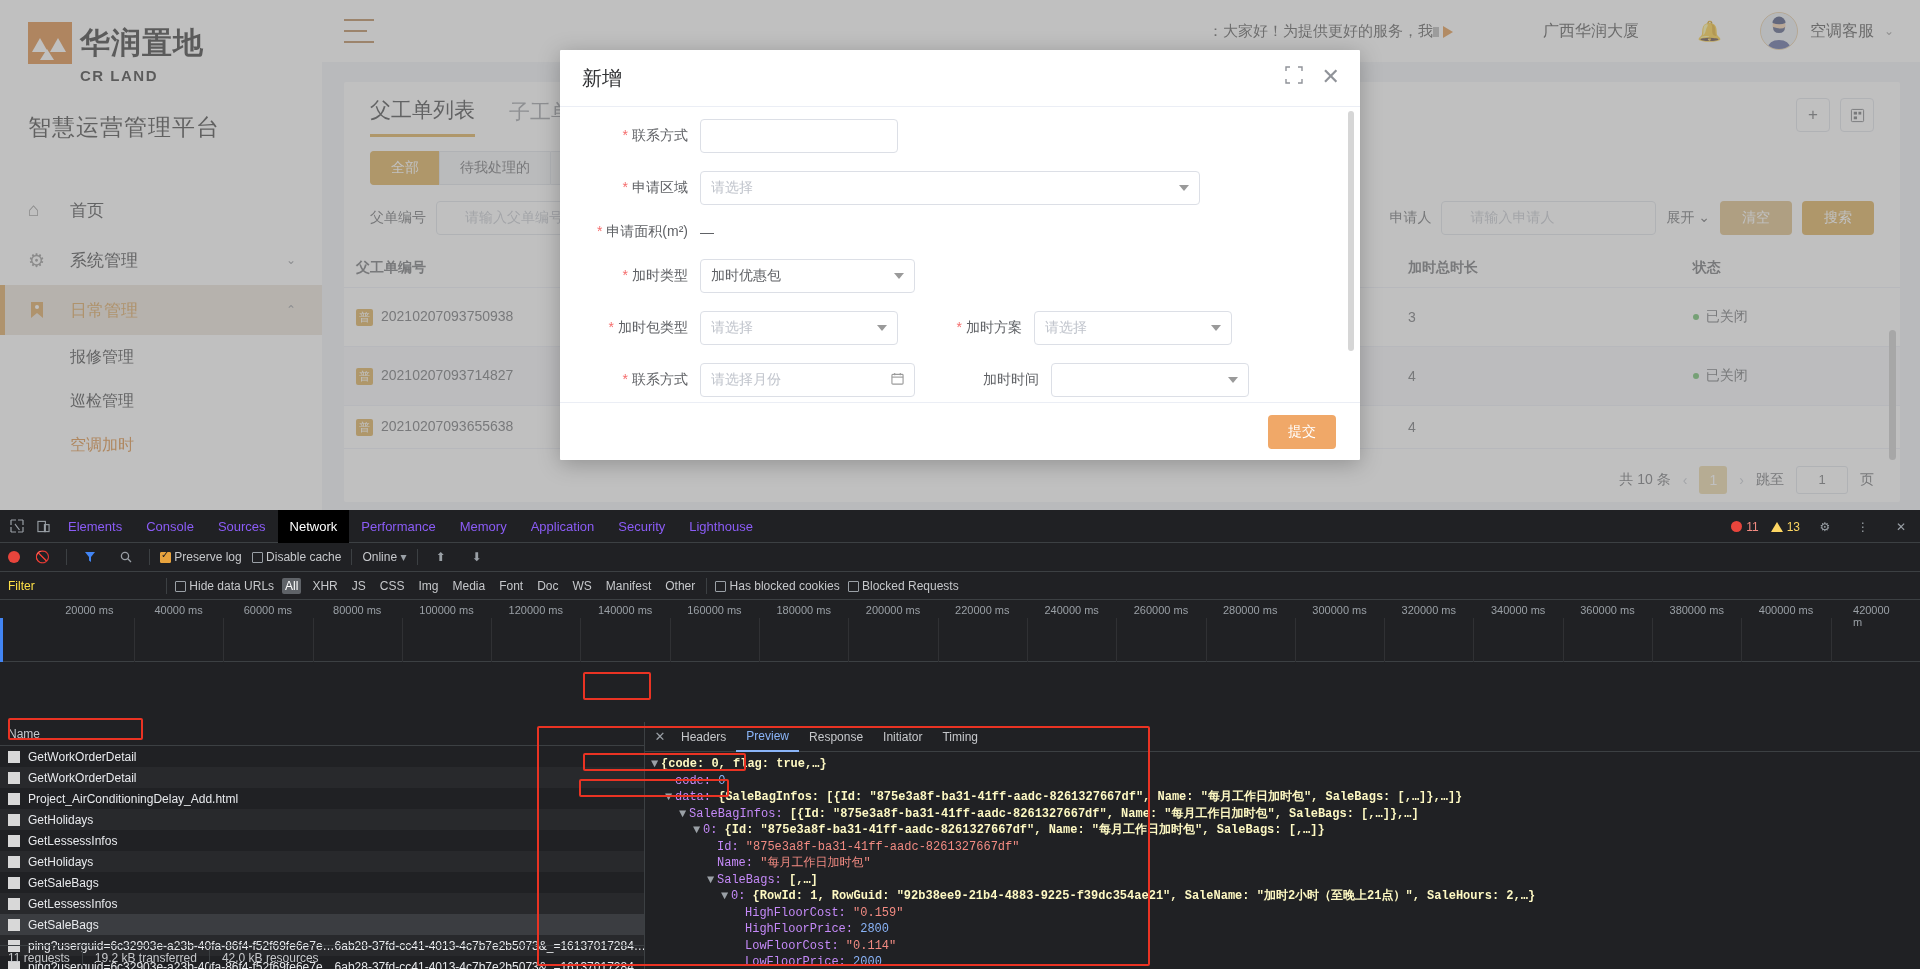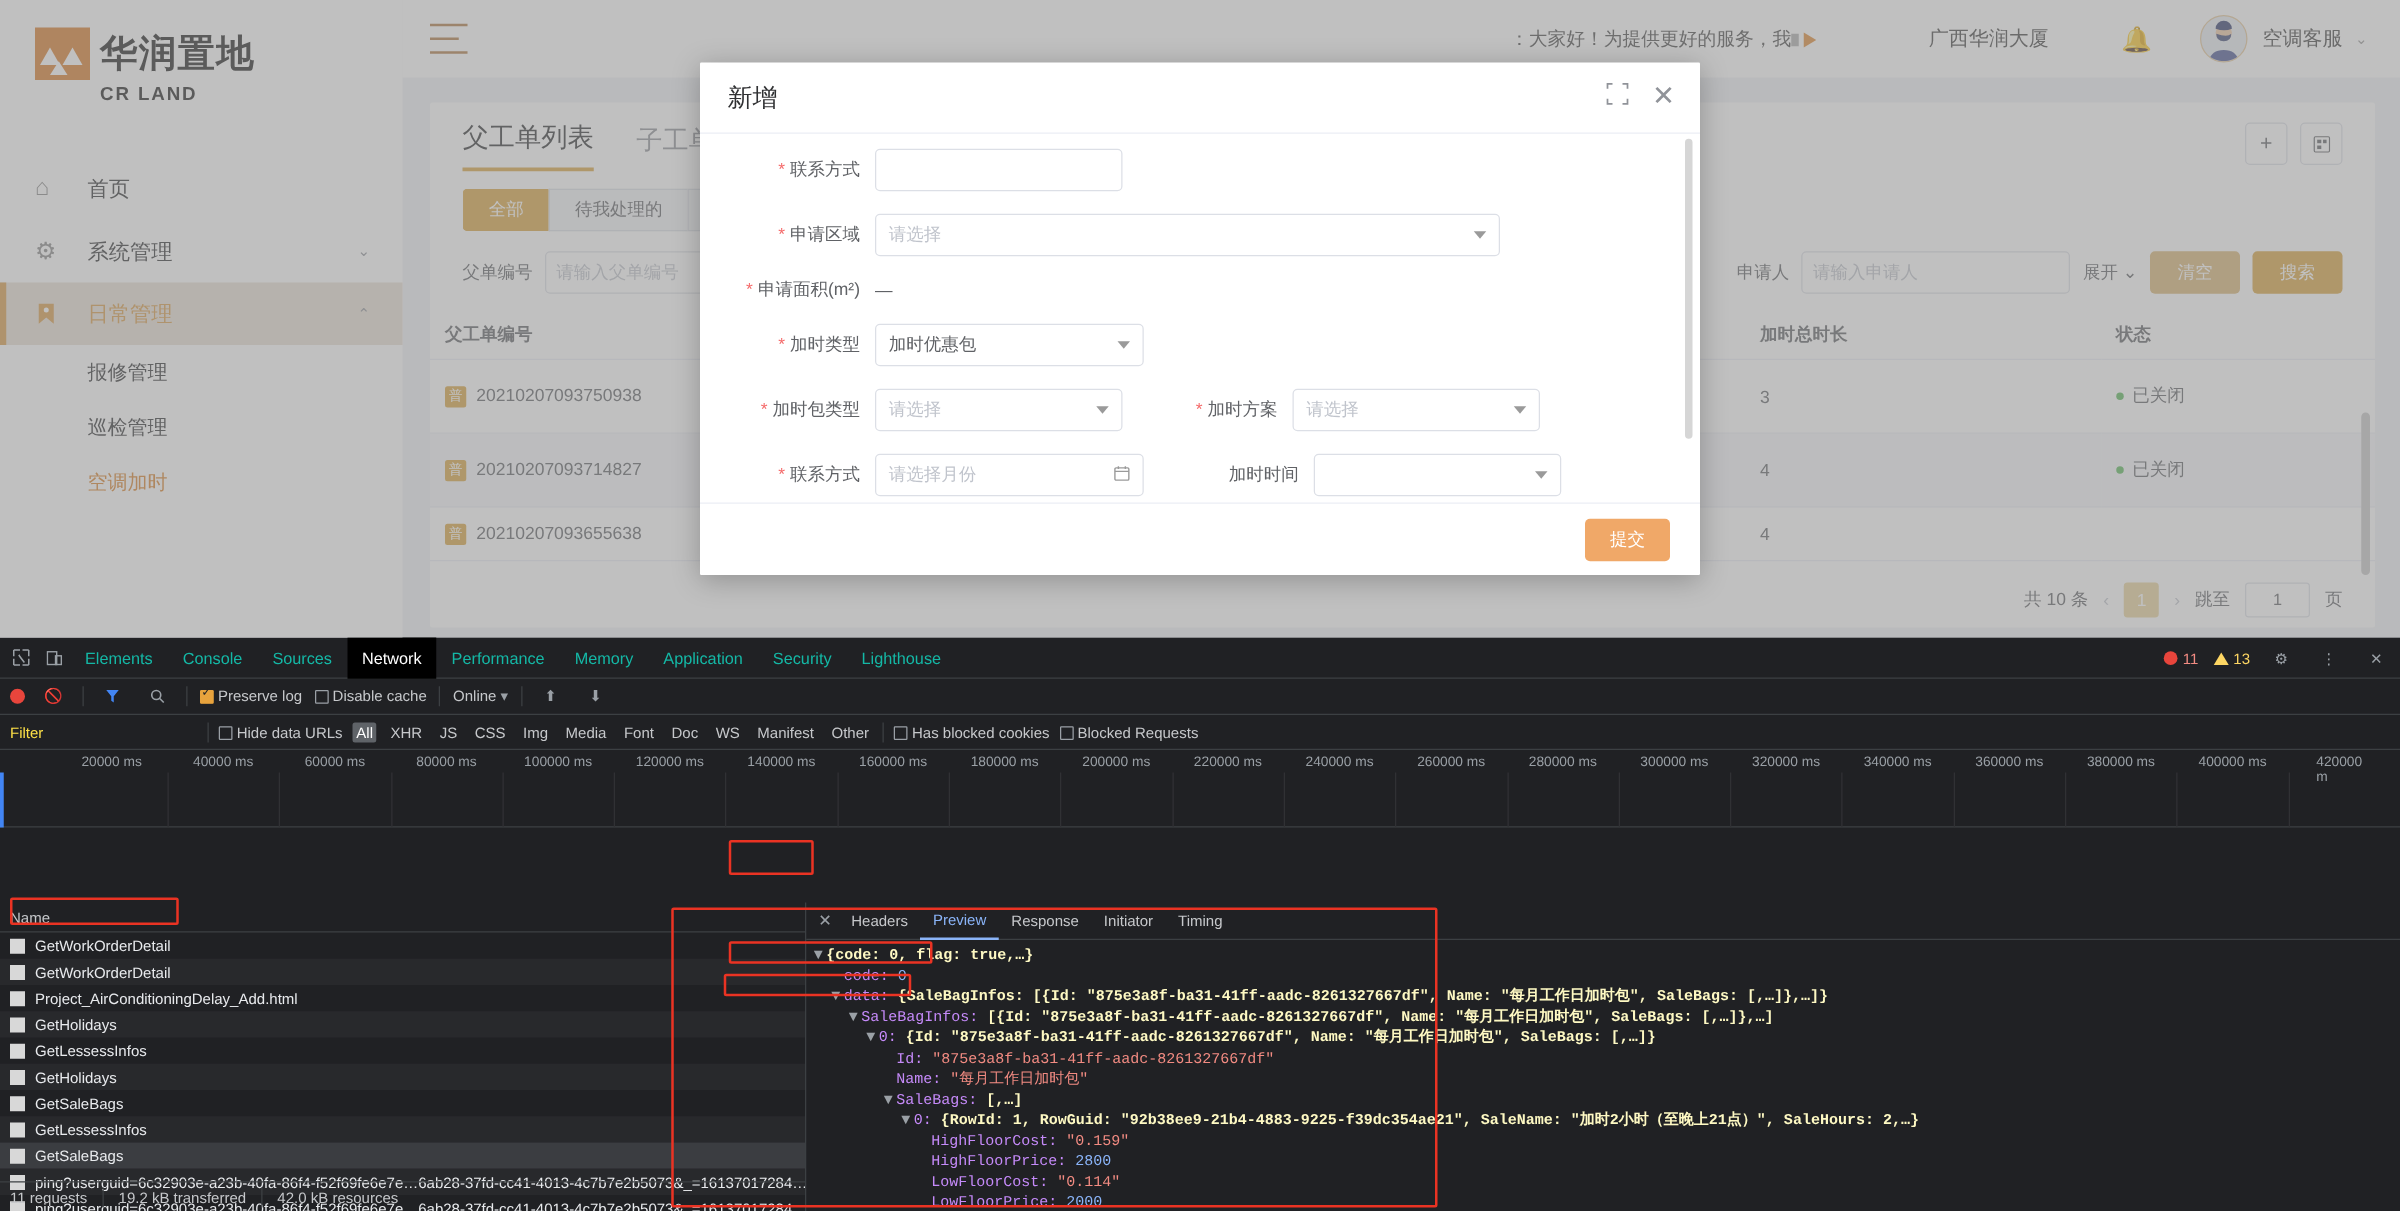--- a/index.html
+++ b/index.html
@@ -55,21 +55,21 @@
   .tabs { display:flex; align-items:center; padding: 14px 26px 0 26px; gap: 34px;}
   .tab { font-size: 21px; color:#909399; padding-bottom: 10px; cursor:pointer;}
   .tab.on { color: #303133; border-bottom: 3px solid #d9a441;}
   .seg-row { display:flex; align-items:center; padding: 14px 26px 0 26px; gap: 0;}
   .seg { height: 34px; padding: 0 20px; display:flex;align-items:center; font-size:14px; background:#f2f3f5; color:#606266; border:1px solid #dcdfe6; border-right:none; cursor:pointer;}
   .seg:first-child { border-radius: 4px 0 0 4px;}
   .seg:last-child { border-right:1px solid #dcdfe6; border-radius: 0 4px 4px 0;}
   .seg.on { background:#d9a441; border-color:#d9a441; color:#fff;}
   .filter-row { display:flex; align-items:center; padding: 16px 26px 0 26px; gap: 10px;}
   .flabel { font-size:14px; color:#606266; white-space:nowrap;}
-  .finput { height: 34px; width: 215px; border:1px solid #dcdfe6; border-radius:4px; padding:0 8px; font-size:14px; color:#c0c4cc; display:flex;align-items:center;}
+  .finput { height: 34px; width: 215px; border:1px solid #dcdfe6; border-radius:4px; padding:0 28px; font-size:14px; color:#c0c4cc; display:flex;align-items:center;}
   .expand { font-size:14px; color:#606266; cursor:pointer; white-space:nowrap;}
   .btn { height:34px; padding:0 22px; display:flex;align-items:center;justify-content:center; font-size:14px; border-radius:4px; cursor:pointer; white-space:nowrap;}
   .btn-clear { background:#d9b575; color:#fff; }
   .btn-search { background:#d9a441; color:#fff; }
   .tool-btns { position:absolute; right:26px; top:16px; display:flex; gap:10px; z-index:5;}
   .sq-btn { width:34px;height:34px;border:1px solid #dcdfe6;border-radius:4px; display:flex;align-items:center;justify-content:center;font-size:17px;color:#606266;cursor:pointer;background:#fff;}
   table.list { width: 100%; margin-top: 14px; border-collapse: collapse; table-layout: fixed;}
   table.list th { font-size:14px; color:#606266; font-weight:600; text-align:left; padding: 10px 12px; border-bottom:1px solid #ebeef5;}
   table.list td { font-size:14px; color:#606266; padding: 12px; border-bottom:1px solid #ebeef5; vertical-align: middle;}
   table.list tr.alt td { background:#f5f7fa; }
@@ -97,21 +97,21 @@
   .ph { color:#c0c4cc; }
   .arrowdn { position:absolute; right:10px; top:50%; transform:translateY(-50%); width:0;height:0;border-left:5px solid transparent;border-right:5px solid transparent;border-top:6px solid #9a9a9a;}
   .cal-ico { position:absolute; right:10px; top:50%; transform:translateY(-50%); font-size:14px; color:#9a9a9a;}
   .modal-foot { height: 58px; border-top:1px solid #ebeef5; display:flex; align-items:center; justify-content:flex-end; padding-right: 24px;}
   .btn-submit { height: 34px; padding: 0 20px; background:#f0a868; color:#fff; border-radius:4px; font-size:14px; display:flex;align-items:center; cursor:pointer;}
 
   
   #devtools { position:absolute; left:0; top:510px; width:1920px; height:459px; background:#202124; color:#e8eaed; font-size:12px; font-family:"Liberation Sans","DejaVu Sans",sans-serif; }
   .dt-tabs { height:33px; display:flex; align-items:center; border-bottom:1px solid #3c4043; padding-left:4px; position:relative;}
   .dt-icb { width:26px;height:26px;display:flex;align-items:center;justify-content:center;color:#9aa0a6;cursor:pointer;}
-  .dt-tab { padding: 0 12px; height:33px; display:flex;align-items:center; color:#14b8a6; cursor:pointer; font-size:13px;}
+  .dt-tab { padding: 0 12px; height:33px; display:flex;align-items:center; color:#8b5cf6; cursor:pointer; font-size:13px;}
   .dt-tab.on { color:#fff; background:#000; }
   .dt-right { position:absolute; right:6px; top:0; height:33px; display:flex;align-items:center; gap:12px;}
   .err-badge { display:flex; align-items:center; gap:4px; color:#f28b82; font-size:12px;}
   .warn-badge { display:flex; align-items:center; gap:4px; color:#fdd663; font-size:12px;}
   .dt-bar2 { height:29px; display:flex; align-items:center; gap:10px; padding:0 8px; border-bottom:1px solid #3c4043; color:#c6c8cb;}
   .rec-dot { width:12px;height:12px;border-radius:50%;background:#e8453c;cursor:pointer;}
   .sep { width:1px;height:16px;background:#3c4043;}
   .cbx { width:11px;height:11px;border:1px solid #9aa0a6;border-radius:1px;display:inline-block;vertical-align:middle;}
   .cbx.ck { background:#e8a33d;border-color:#e8a33d; position:relative;}
   .cbx.ck::after { content:"✓"; position:absolute; left:0px; top:-4px; font-size:10px; color:#202124;}
@@ -157,20 +157,21 @@
           <svg width="44" height="42" viewBox="0 0 44 42">
             <path d="M4 30 L12 16 L20 30 Z" fill="#fff"></path>
             <path d="M22 30 L30 16 L38 30 Z" fill="#fff"></path>
             <path d="M12 38 L19 27 L26 38 Z" fill="#fff"></path>
           </svg>
         </div>
         <div class="logo-cn">华润置地</div>
       </div>
       <div class="logo-en">CR LAND</div>
     </div>
+    <div class="platform-title">智慧运营管理平台</div>
 
     <div class="menu">
       <div class="menu-item">
         <span class="mi-icon">⌂</span>
         <span class="mi-label">首页</span>
       </div>
       <div class="menu-item">
         <span class="mi-icon">⚙</span>
         <span class="mi-label">系统管理</span>
         <span class="mi-arrow">⌄</span>

